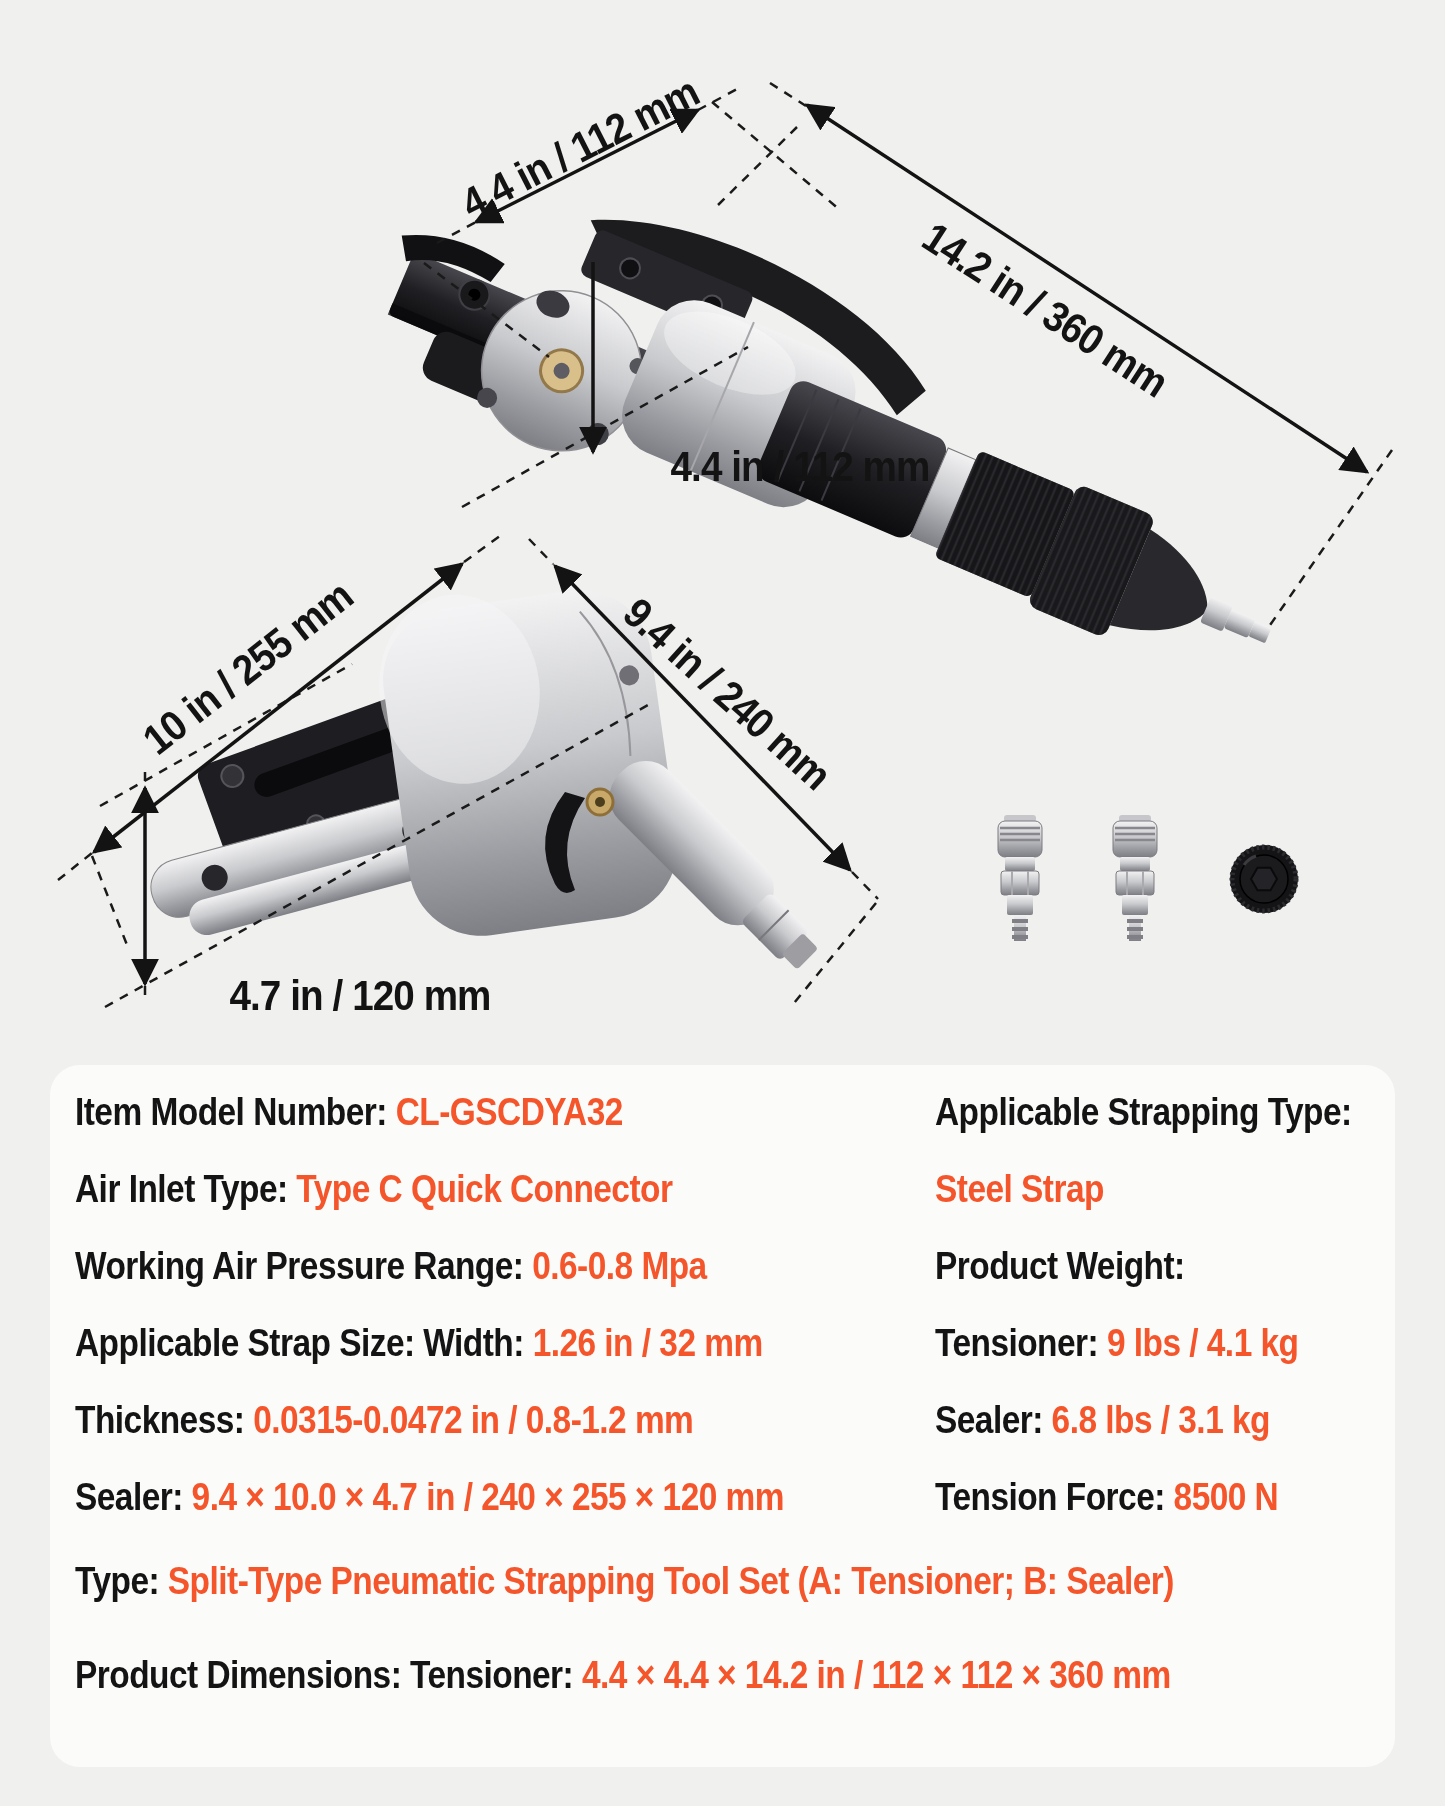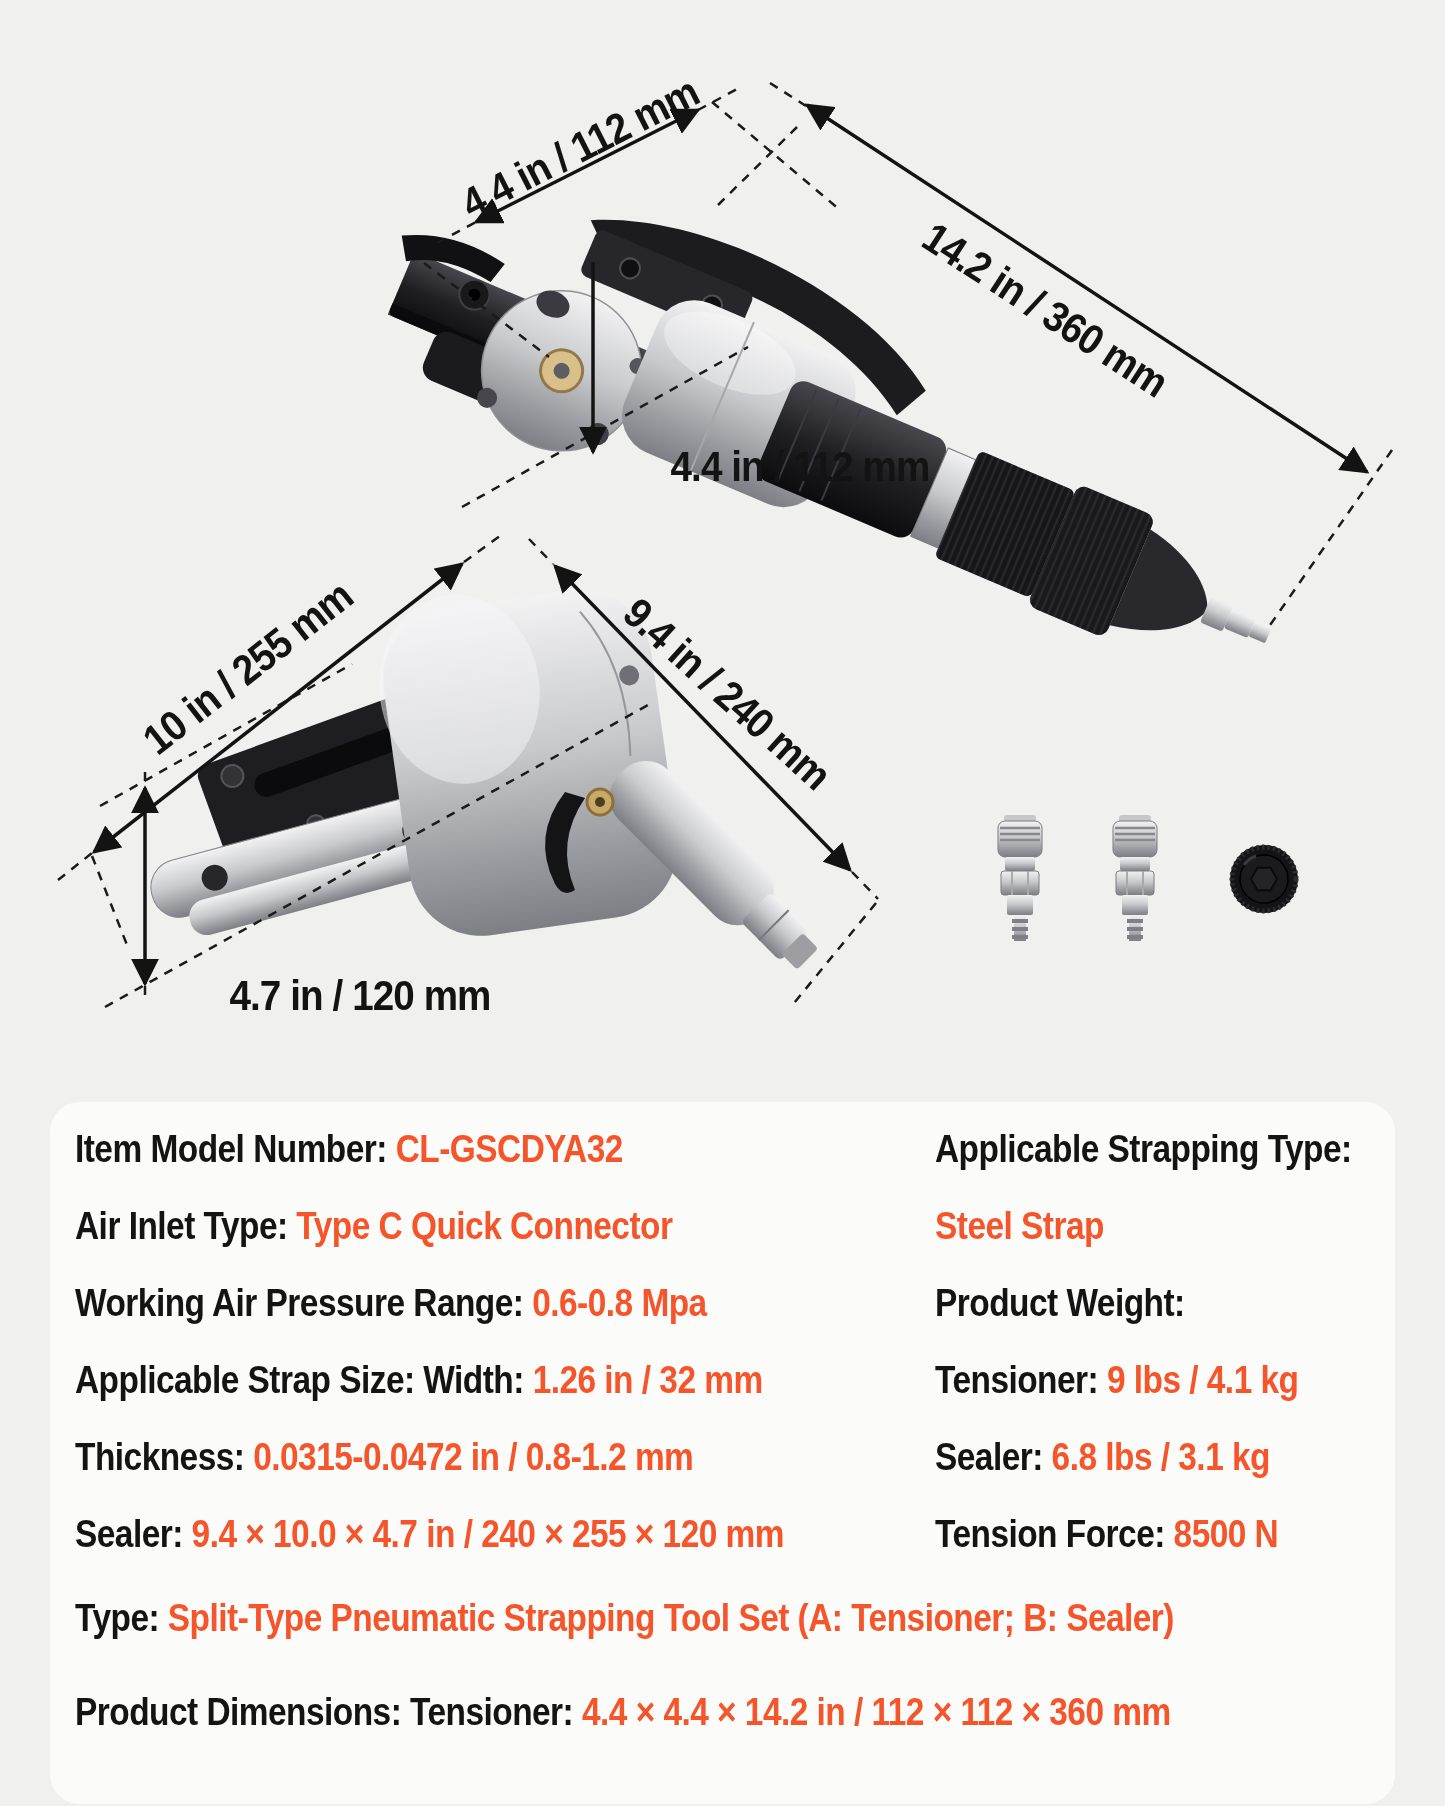--- a/index.html
+++ b/index.html
@@ -15,21 +15,21 @@
   .dim-label{
     position:absolute;
     font-size:42px;
     font-weight:600;
     letter-spacing:-1px;
     color:#131313;
     white-space:nowrap;
   }
   .spec-panel{
     position:absolute;
-    left:50px;top:1102px;
+    left:50px;top:1065px;
     width:1345px;height:702px;
     background:#fbfbfa;
     border-radius:30px;
     text-decoration:underline;
   }
   .spec-row{
     position:absolute;
     font-size:38px;
     font-weight:700;
     letter-spacing:-0.6px;

